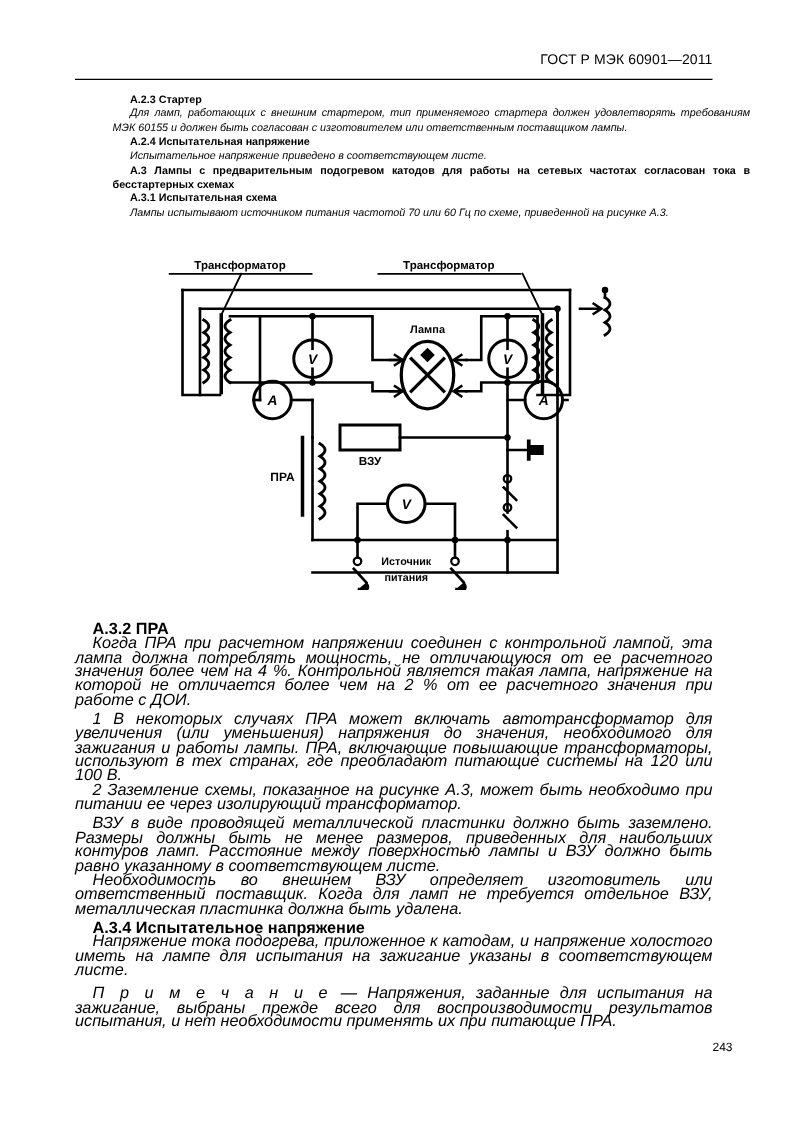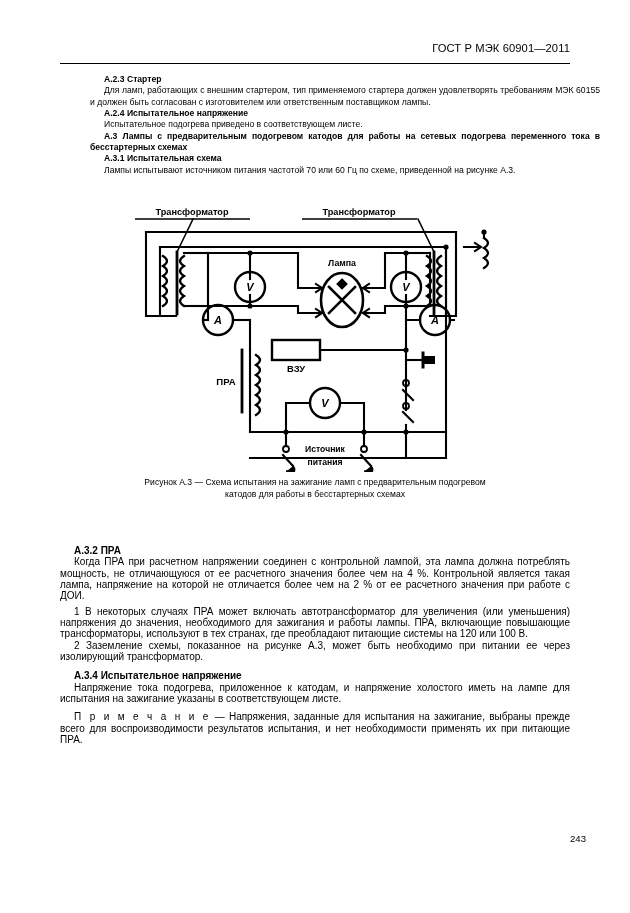--- a/index.html
+++ b/index.html
@@ -59,20 +59,21 @@
     line-height: 11.35px;
     text-align: justify;
     text-justify: inter-word;
     margin-left: 30px;
   }
   .body-text p {
     margin: 0;
   }
   .p-ind {
     text-indent: 14px;
+    font-style: italic;
   }
   .p-head {
     text-indent: 14px;
     font-weight: bold;
   }
   .gap-sm { height: 4px; }
   .gap-md { height: 7px; }
   .note-label {
     letter-spacing: 2.1px;
   }
@@ -98,22 +99,22 @@
     text-align: center;
     font-size: 8.6px;
     line-height: 12px;
   }
 
   
   .lower-text {
     position: absolute;
     left: 60px;
     width: 510px;
-    top: 545px;
-    font-size: 10px;
+    top: 497px;
+    font-size: 13px;
     line-height: 11.35px;
     text-align: justify;
   }
   .lower-text p { margin: 0; }
 
   
   .page-number {
     position: absolute;
     right: 44px;
     top: 833px;
@@ -132,23 +133,23 @@
 <div class="page">
 
   <div class="header">
     <div class="header-title"><b>ГОСТ Р МЭК</b><span> 60901—2011</span></div>
     <div class="header-rule"></div>
   </div>
 
   <div class="body-text">
     <p class="p-head">А.2.3 Стартер</p>
     <p class="p-ind">Для ламп, работающих с внешним стартером, тип применяемого стартера должен удовлетворять требованиям МЭК 60155 и должен быть согласован с изготовителем или ответственным поставщиком лампы.</p>
-    <p class="p-head">А.2.4 Испытательное напряжение</p>
-    <p class="p-ind">Испытательное подогрева приведено в соответствующем листе.</p>
-    <p class="p-head">А.3 Лампы с предварительным подогревом катодов для работы на сетевых подогрева переменного тока в бесстартерных схемах</p>
+    <p class="p-head">А.2.4 Испытательная напряжение</p>
+    <p class="p-ind">Испытательное напряжение приведено в соответствующем листе.</p>
+    <p class="p-head">А.3 Лампы с предварительным подогревом катодов для работы на сетевых частотах согласован тока в бесстартерных схемах</p>
     <p class="p-head">А.3.1 Испытательная схема</p>
     <p class="p-ind">Лампы испытывают источником питания частотой 70 или 60 Гц по схеме, приведенной на рисунке А.3.</p>
   </div>
 
   <div class="figure">
     <svg class="fig-svg" width="510" height="272" viewBox="0 0 510 272">
       <g stroke="#000" fill="none" stroke-width="2.1" stroke-linecap="square">
 
         <path d="M86 32 L396 32"></path>
         <path d="M86 32 L86 116 L116 116"></path>
@@ -276,33 +277,31 @@
       <text x="265" y="252" font-size="8.6" text-anchor="middle">Источник</text>
       <text x="265" y="265" font-size="8.6" text-anchor="middle">питания</text>
 
       <text x="190" y="91" font-size="11" text-anchor="middle" font-style="italic">V</text>
       <text x="346" y="91" font-size="11" text-anchor="middle" font-style="italic">V</text>
       <text x="265" y="207" font-size="11" text-anchor="middle" font-style="italic">V</text>
       <text x="158" y="124" font-size="11" text-anchor="middle" font-style="italic">A</text>
       <text x="375" y="124" font-size="11" text-anchor="middle" font-style="italic">A</text>
     </svg>
 
-    <div class="fig-caption">
-      <div>Рисунок А.3 — Схема испытания на зажигание ламп с предварительным подогревом</div>
-      <div>катодов для работы в бесстартерных схемах</div>
-    </div>
   </div>
 
   <div class="lower-text">
     <p class="p-head">А.3.2 ПРА</p>
     <p class="p-ind">Когда ПРА при расчетном напряжении соединен с контрольной лампой, эта лампа должна потреблять мощность, не отличающуюся от ее расчетного значения более чем на 4 %. Контрольной является такая лампа, напряжение на которой не отличается более чем на 2 % от ее расчетного значения при работе с ДОИ.</p>
     <div class="gap-sm"></div>
     <p class="p-ind">1 В некоторых случаях ПРА может включать автотрансформатор для увеличения (или уменьшения) напряжения до значения, необходимого для зажигания и работы лампы. ПРА, включающие повышающие трансформаторы, используют в тех странах, где преобладают питающие системы на 120 или 100 В.</p>
     <p class="p-ind">2 Заземление схемы, показанное на рисунке А.3, может быть необходимо при питании ее через изолирующий трансформатор.</p>
     <div class="gap-sm"></div>
+    <p class="p-ind">ВЗУ в виде проводящей металлической пластинки должно быть заземлено. Размеры должны быть не менее размеров, приведенных для наибольших контуров ламп. Расстояние между поверхностью лампы и ВЗУ должно быть равно указанному в соответствующем листе.</p>
+    <p class="p-ind">Необходимость во внешнем ВЗУ определяет изготовитель или ответственный поставщик. Когда для ламп не требуется отдельное ВЗУ, металлическая пластинка должна быть удалена.</p>
     <div class="gap-sm"></div>
     <p class="p-head">А.3.4 Испытательное напряжение</p>
     <p class="p-ind">Напряжение тока подогрева, приложенное к катодам, и напряжение холостого иметь на лампе для испытания на зажигание указаны в соответствующем листе.</p>
     <div class="gap-md"></div>
     <p class="p-ind"><span class="note-label">П р и м е ч а н и е</span><span> — Напряжения, заданные для испытания на зажигание, выбраны прежде всего для воспроизводимости результатов испытания, и нет необходимости применять их при питающие ПРА.</span></p>
   </div>
 
   <div class="page-number">243</div>
 
 </div>

